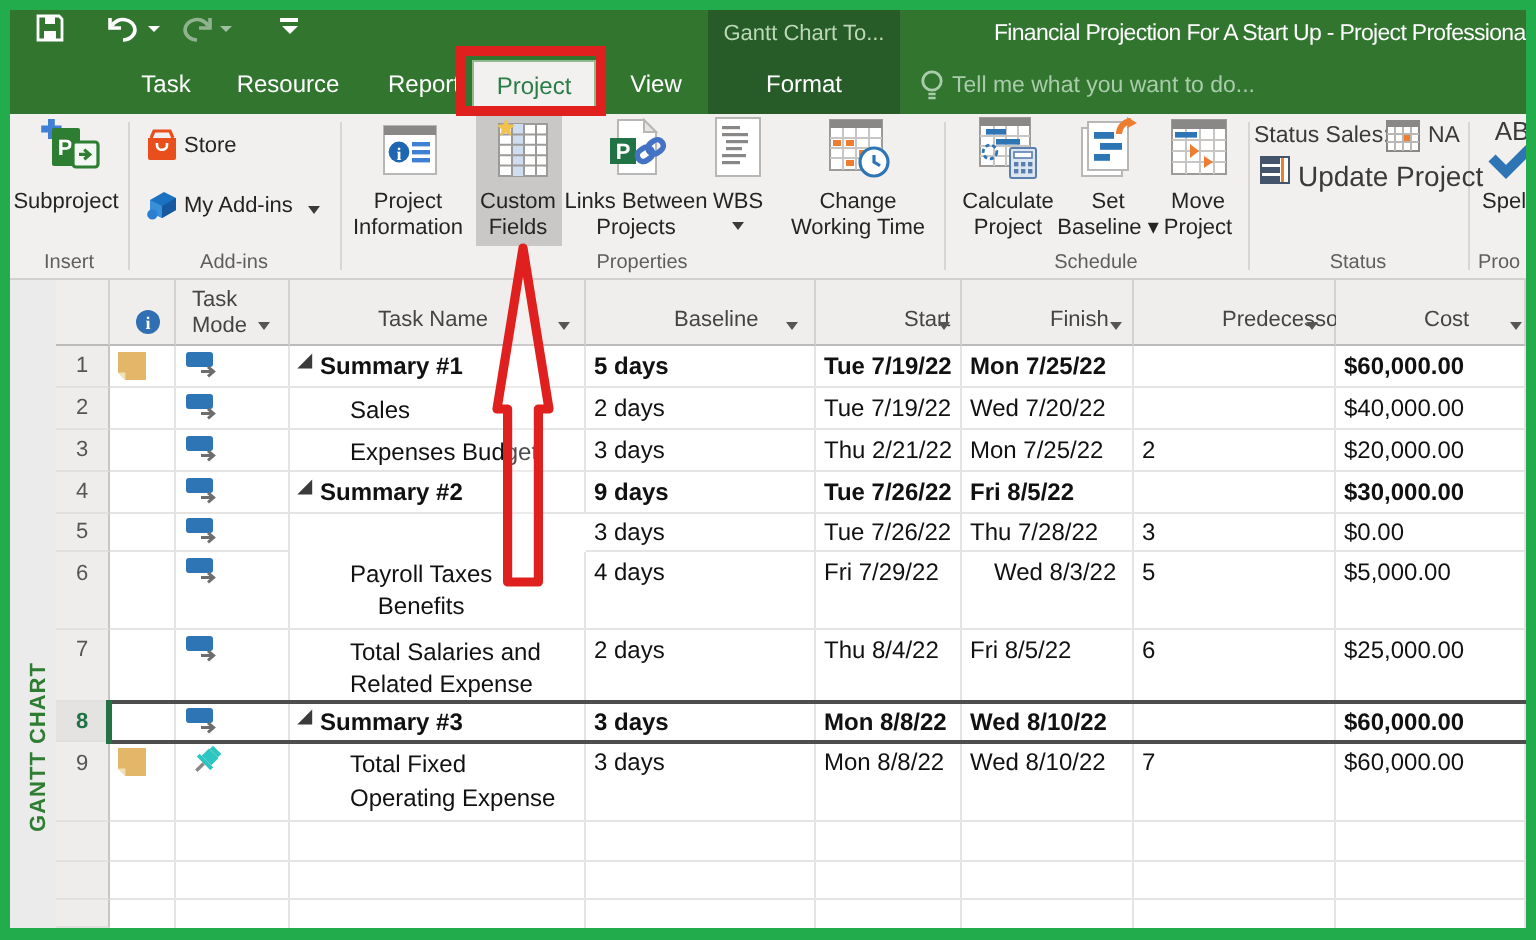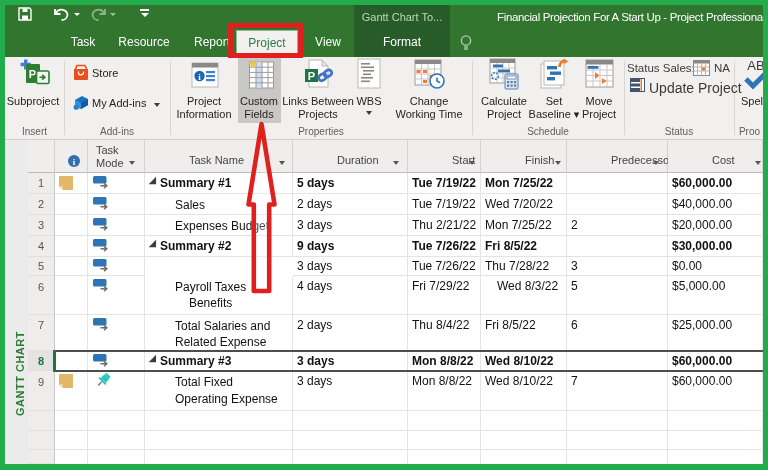--- a/index.html
+++ b/index.html
@@ -73,20 +73,21 @@
     <div class="tab" style="left:58px; width:40px;">Task</div>
     <div class="tab" style="left:108px; width:62px;">Resource</div>
     <div class="tab" style="left:183px; width:48px;">Report</div>
     <div class="tab" style="left:303px; width:40px;">View</div>
     <div id="projtab">Project</div>
     <div id="tellme">
           <svg style="position:absolute;left:0px;top:7px;" width="12" height="17" viewBox="0 0 12 17">
             <circle cx="6" cy="5.5" r="4.6" fill="none" stroke="#a9cdaa" stroke-width="1.4"></circle>
             <path d="M4.2 12 h3.6 M4.2 14 h3.6" stroke="#a9cdaa" stroke-width="1.3"></path>
           </svg>
+          <span style="position:absolute;left:16px;">Tell me what you want to do...</span>
         </div>
   </div>
 
   <div id="ribbon">
     <div class="rsep" style="left:59px;"></div>
     <div class="rsep" style="left:165px;"></div>
     <div class="rsep" style="left:467px;"></div>
     <div class="rsep" style="left:619px;"></div>
     <div class="rsep" style="left:729px;"></div>
     <div class="glabel" style="left:0px; width:59px;">Insert</div>
@@ -262,21 +263,21 @@
         </div>
     <div class="hcell" style="left:83px; width:57px;">
           <div style="position:absolute;left:8px;top:4px;line-height:12.5px;">Task<br>Mode</div>
           <div class="caret" style="left:41px; top:21px;"></div>
         </div>
     <div class="hcell" style="left:140px; width:148px;">
           <div class="hlab">Task Name</div>
           <div class="caret" style="left:134px; top:21px;"></div>
         </div>
     <div class="hcell" style="left:288px; width:115px;">
-          <div class="hlab">Duration</div>
+          <div class="hlab">Baseline</div>
           <div class="caret" style="left:100px; top:21px;"></div>
         </div>
     <div class="hcell" style="left:403px; width:73px;">
           <div class="hlab">Start</div>
           <div class="caret" style="left:61px; top:21px;"></div>
         </div>
     <div class="hcell" style="left:476px; width:86px;">
           <div class="hlab">Finish</div>
           <div class="caret" style="left:74px; top:21px;"></div>
         </div>

